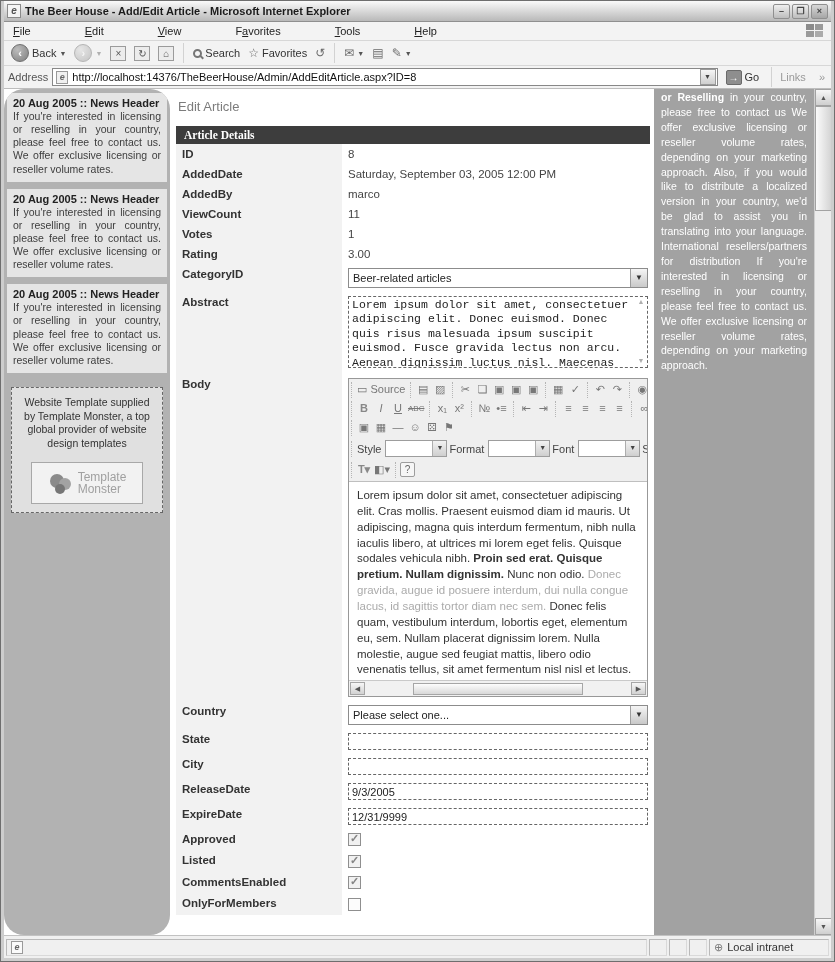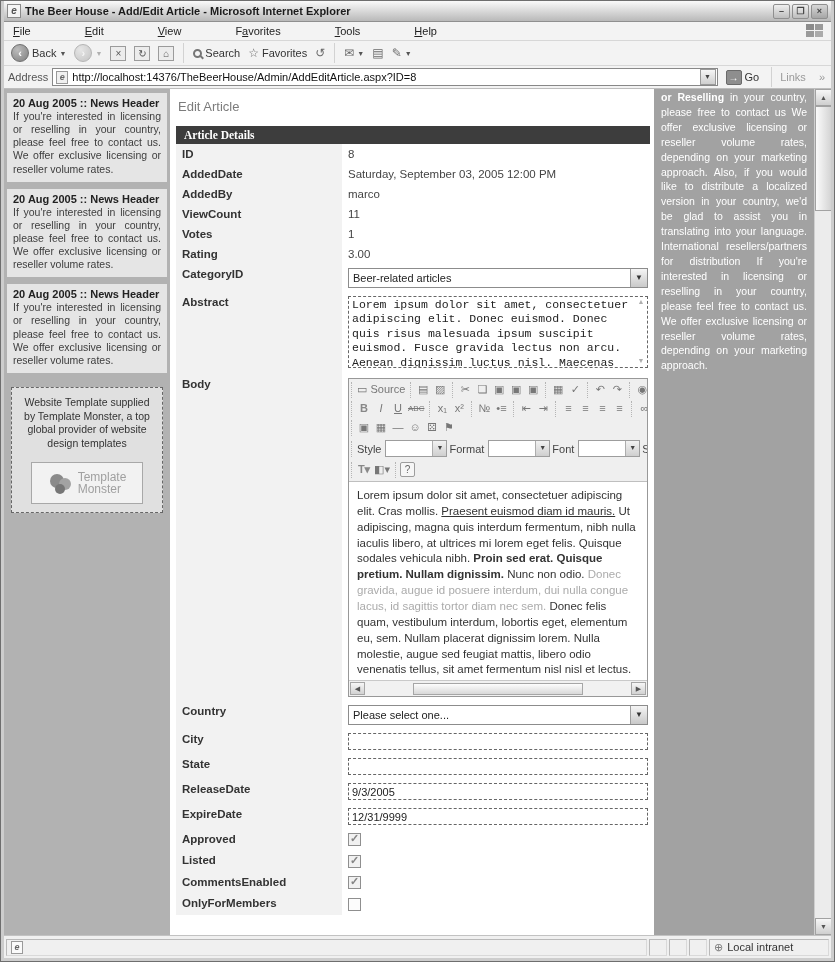--- a/index.html
+++ b/index.html
@@ -60,21 +60,21 @@
   .addr-field .url { flex:1; white-space:nowrap; overflow:hidden; }
   .addr-dd { width:16px; height:16px; background:linear-gradient(#f6f6f6,#cfcfcf);
     border:1px solid #9a9a9a; font-size:7px; color:#444; text-align:center; line-height:14px; }
   .go-btn { display:flex; align-items:center; gap:3px; padding:1px 4px; color:#333; }
   .go-ico { width:16px; height:15px; background:#8e8e8e; border:1px solid #6a6a6a; border-radius:2px;
     color:#fff; font-size:10px; text-align:center; line-height:13px; font-weight:bold; }
   .links-lbl { color:#9a9a9a; display:flex; gap:13px; align-items:center; padding-right:2px;}
 
   
   .content { flex:1; display:flex; background:#fff; overflow:hidden; }
-  .sidebar-left { width:166px; background:#b2b2b2; padding:4px 3px; overflow:hidden; }
+  .sidebar-left { width:166px; background:#b2b2b2; padding:4px 3px; overflow:hidden;border-radius:20px; }
   .news-item { background:#e5e5e5; padding:4px 6px 6px 6px; margin-bottom:7px; }
   .news-title { font-size:11px; font-weight:bold; color:#222; margin-bottom:1px; }
   .news-body { font-size:10.5px; color:#3d3d3d; text-align:justify; line-height:1.25; }
   .promo-box { border:1px dashed #666; background:#e0e0e0; margin:14px 4px 0 4px;
     padding:8px 6px; text-align:center; font-size:10.5px; color:#333; line-height:1.3; }
   .promo-logo { width:112px; height:42px; background:#f2f2f2; border:1px solid #a8a8a8;
     margin:12px auto 0 auto; display:flex; align-items:center; justify-content:center; gap:4px; }
   .promo-logo .logo-text { font-size:12px; color:#a0a0a0; text-align:left; line-height:1.05; }
 
   .main { flex:1; background:#fff; padding:6px 4px 0 6px; overflow:hidden; }
@@ -120,21 +120,21 @@
   .ed-combo { width:62px; height:17px; border:1px solid #9d9d9d; background:#fff;
     display:flex; align-items:center; }
   .ed-combo .cb-sp { flex:1; } .ed-combo .cb-btn { width:14px; height:15px;
     border-left:1px solid #adadad; background:linear-gradient(#f2f2f2,#cfcfcf);
     font-size:7px; color:#444; text-align:center; line-height:14px; }
   .ed-qm { width:15px; height:15px; border:1px solid #9d9d9d; background:#f6f6f6;
     font-size:10px; color:#666; text-align:center; line-height:13px; border-radius:2px; }
   .ed-content { background:#fff; padding:6px 8px; font-size:11.5px; color:#333;
     line-height:1.38; height:198px; overflow:hidden; text-align:left; }
   .seg-bold { font-weight:bold; } .seg-italic { font-style:italic; }
-  .seg-underline { text-decoration:underline; } .seg-gray { color:#ababab; }
+  .seg-underline { } .seg-gray { color:#ababab; }
   .ed-hscroll { height:16px; background:#f1f1f1; border-top:1px solid #c9c9c9;
     display:flex; align-items:center; justify-content:space-between; padding:0 1px; }
   .hs-btn { width:15px; height:13px; border:1px solid #a6a6a6; background:linear-gradient(#f6f6f6,#d2d2d2);
     font-size:7px; color:#555; text-align:center; line-height:12px; }
   .hs-thumb { width:170px; height:12px; border:1px solid #a6a6a6; background:linear-gradient(#fdfdfd,#d8d8d8); }
 
   input.xp-check { appearance:none; -webkit-appearance:none; width:13px; height:13px;
     border:1px solid #8f8f8f; background:#fcfcfc; position:relative; vertical-align:middle; }
   input.xp-check:checked { background:#f1f1f1; }
   input.xp-check:checked::before { content:"✓"; position:absolute; left:1px; top:-2px;
@@ -459,25 +459,25 @@
           <div class="flabel">Country</div>
           <div class="fvalue">
             <div class="xp-select">
               <span class="sel-text">Please select one...</span>
               <span class="sel-btn">▼</span>
             </div>
           </div>
         </div>
 
         <div class="frow">
+          <div class="flabel">State</div>
+          <div class="fvalue"><input class="dashed" type="text" style=""></div>
+        </div>
+        <div class="frow">
           <div class="flabel">City</div>
-          <div class="fvalue"><input class="dashed" type="text" style=""></div>
-        </div>
-        <div class="frow">
-          <div class="flabel">State</div>
           <div class="fvalue"><input class="dashed" type="text" style=""></div>
         </div>
         <div class="frow">
           <div class="flabel">ReleaseDate</div>
           <div class="fvalue"><input class="dashed" type="text" value="9/3/2005" style=""></div>
         </div>
         <div class="frow">
           <div class="flabel">ExpireDate</div>
           <div class="fvalue"><input class="dashed" type="text" value="12/31/9999" style=""></div>
         </div>

